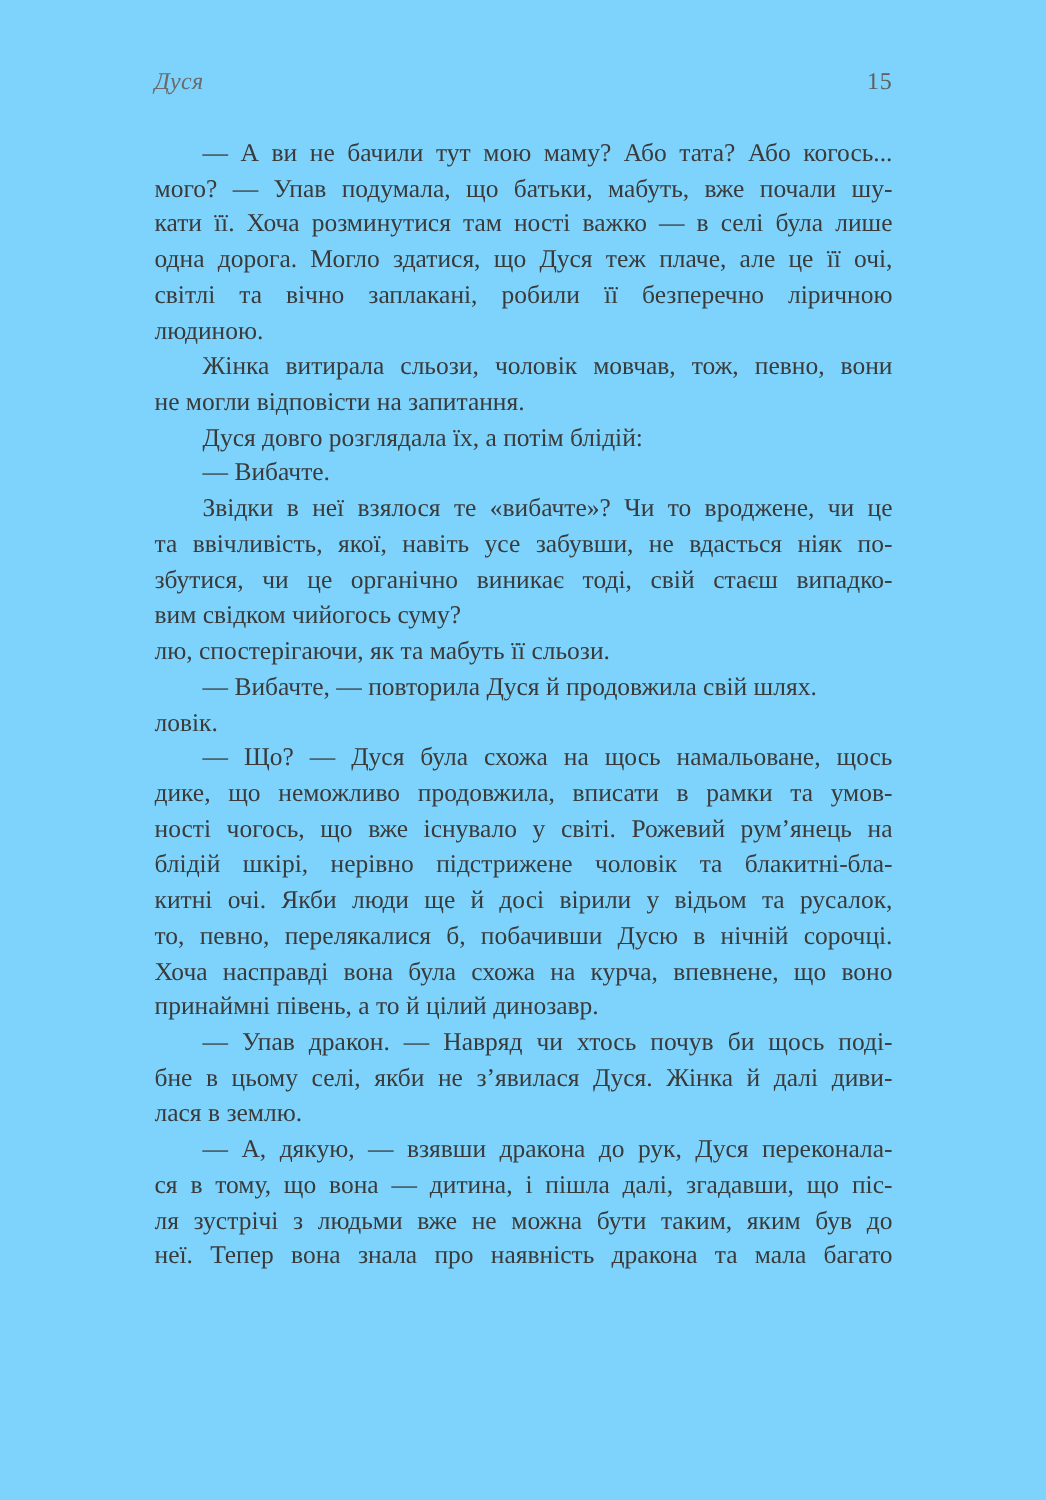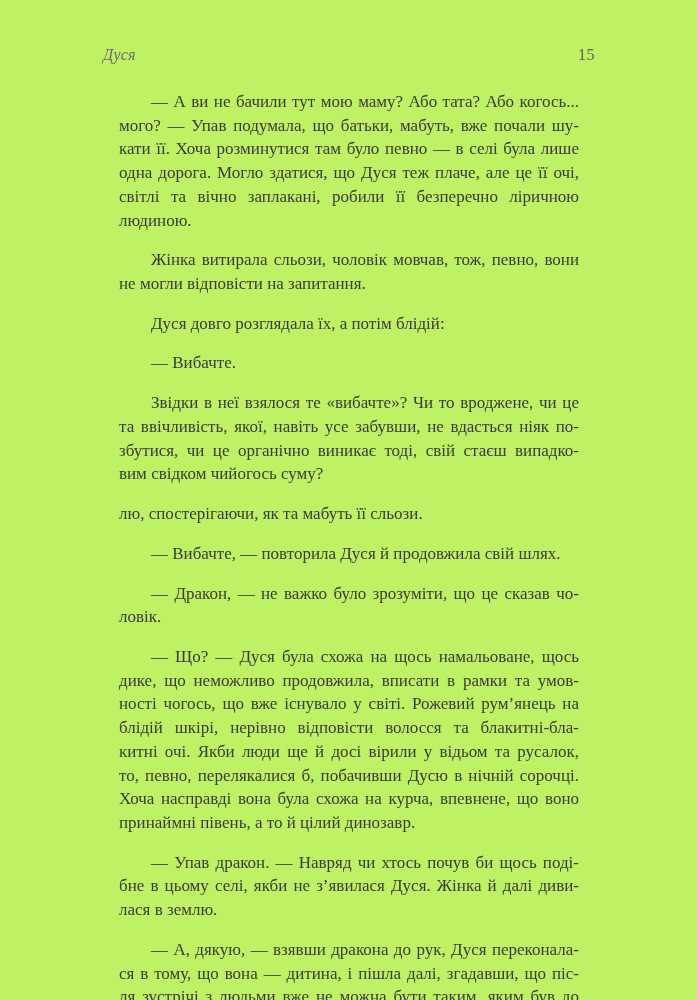--- a/index.html
+++ b/index.html
@@ -5,21 +5,21 @@
   html, body {
     margin: 0;
     padding: 0;
     background: #e9e9e9;
   }
   .page {
     position: relative;
     width: 697px;
     height: 1000px;
     margin: 0 auto;
-    background: #bef264;
+    background: #7dd3fc;
     font-family: "Liberation Serif", "DejaVu Serif", serif;
     overflow: hidden;
     box-sizing: border-box;
   }
   .page-inner {
     padding: 46px 102px 0 103px; 
   }
   .pagehead {
     display: flex;
     justify-content: space-between;
@@ -37,21 +37,21 @@
     font-size: 16px;
     color: #5e5e5e;
     letter-spacing: 0.5px;
   }
   .body-text {
     font-size: 17px;
     line-height: 23.72px;
     color: #3a3a3a;
   }
   .para {
-    margin: 16px;
+    margin: 0;
     padding: 0;
     font-family: Liberation Serif, serif;
   }
   .line {
     text-align: justify;
     text-align-last: justify;
     -moz-text-align-last: justify;
     white-space: normal;
     overflow: hidden;
     max-height: 23.72px;
@@ -75,21 +75,21 @@
 <div class="page">
   <div class="page-inner">
     <div class="pagehead">
       <span class="running-title">Дуся</span>
       <span class="page-number">15</span>
     </div>
     <div class="body-text" id="body-text">
         <div class="para">
           <div class="line firstline">— А ви не бачили тут мою маму? Або тата? Або когось...</div>
           <div class="line">мого? — Упав подумала, що батьки, мабуть, вже почали шу-</div>
-          <div class="line">кати її. Хоча розминутися там було певно — в селі була лише</div>
+          <div class="line">кати її. Хоча розминутися там ності важко — в селі була лише</div>
           <div class="line">одна дорога. Могло здатися, що Дуся теж плаче, але це її очі,</div>
           <div class="line">світлі та вічно заплакані, робили її безперечно ліричною</div>
           <div class="line lastline">людиною.</div>
         </div>
         <div class="para">
           <div class="line firstline">Жінка витирала сльози, чоловік мовчав, тож, певно, вони</div>
           <div class="line lastline">не могли відповісти на запитання.</div>
         </div>
         <div class="para">
           <div class="line firstline lastline">Дуся довго розглядала їх, а потім блідій:</div>
@@ -103,28 +103,27 @@
           <div class="line">збутися, чи це органічно виникає тоді, свій стаєш випадко-</div>
           <div class="line lastline">вим свідком чийогось суму?</div>
         </div>
         <div class="para">
           <div class="line lastline">лю, спостерігаючи, як та мабуть її сльози.</div>
         </div>
         <div class="para">
           <div class="line firstline lastline">— Вибачте, — повторила Дуся й продовжила свій шлях.</div>
         </div>
         <div class="para">
-          <div class="line firstline">— Дракон, — не важко було зрозуміти, що це сказав чо-</div>
           <div class="line lastline">ловік.</div>
         </div>
         <div class="para">
           <div class="line firstline">— Що? — Дуся була схожа на щось намальоване, щось</div>
           <div class="line">дике, що неможливо продовжила, вписати в рамки та умов-</div>
           <div class="line">ності чогось, що вже існувало у світі. Рожевий рум’янець на</div>
-          <div class="line">блідій шкірі, нерівно відповісти волосся та блакитні-бла-</div>
+          <div class="line">блідій шкірі, нерівно підстрижене чоловік та блакитні-бла-</div>
           <div class="line">китні очі. Якби люди ще й досі вірили у відьом та русалок,</div>
           <div class="line">то, певно, перелякалися б, побачивши Дусю в нічній сорочці.</div>
           <div class="line">Хоча насправді вона була схожа на курча, впевнене, що воно</div>
           <div class="line lastline">принаймні півень, а то й цілий динозавр.</div>
         </div>
         <div class="para">
           <div class="line firstline">— Упав дракон. — Навряд чи хтось почув би щось поді-</div>
           <div class="line">бне в цьому селі, якби не з’явилася Дуся. Жінка й далі диви-</div>
           <div class="line lastline">лася в землю.</div>
         </div>

